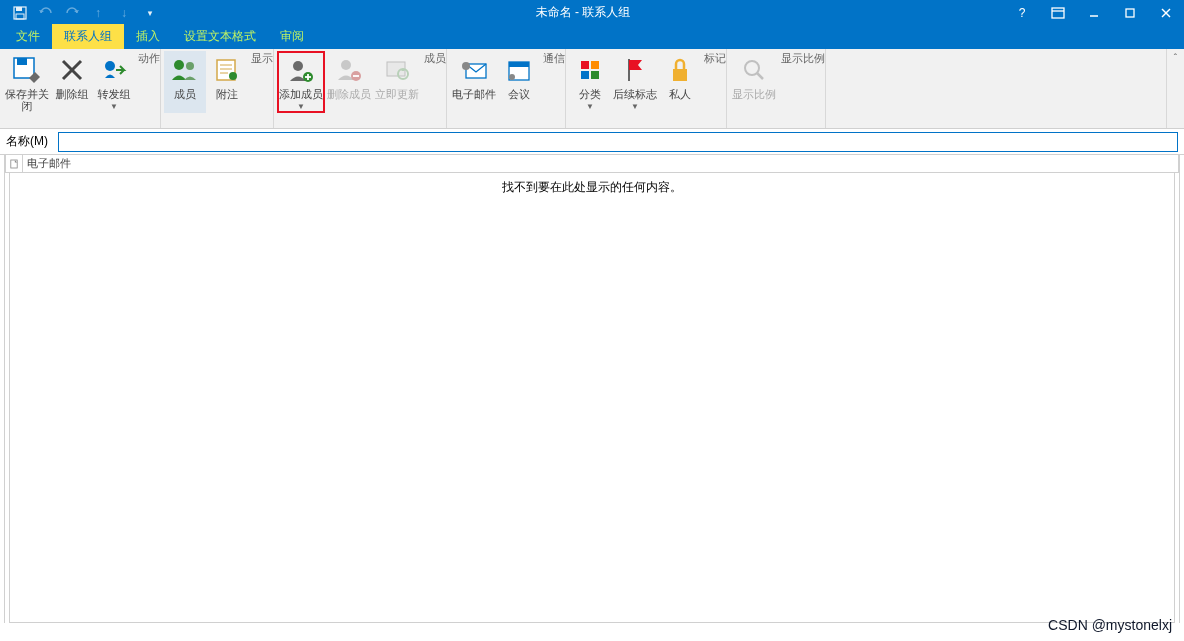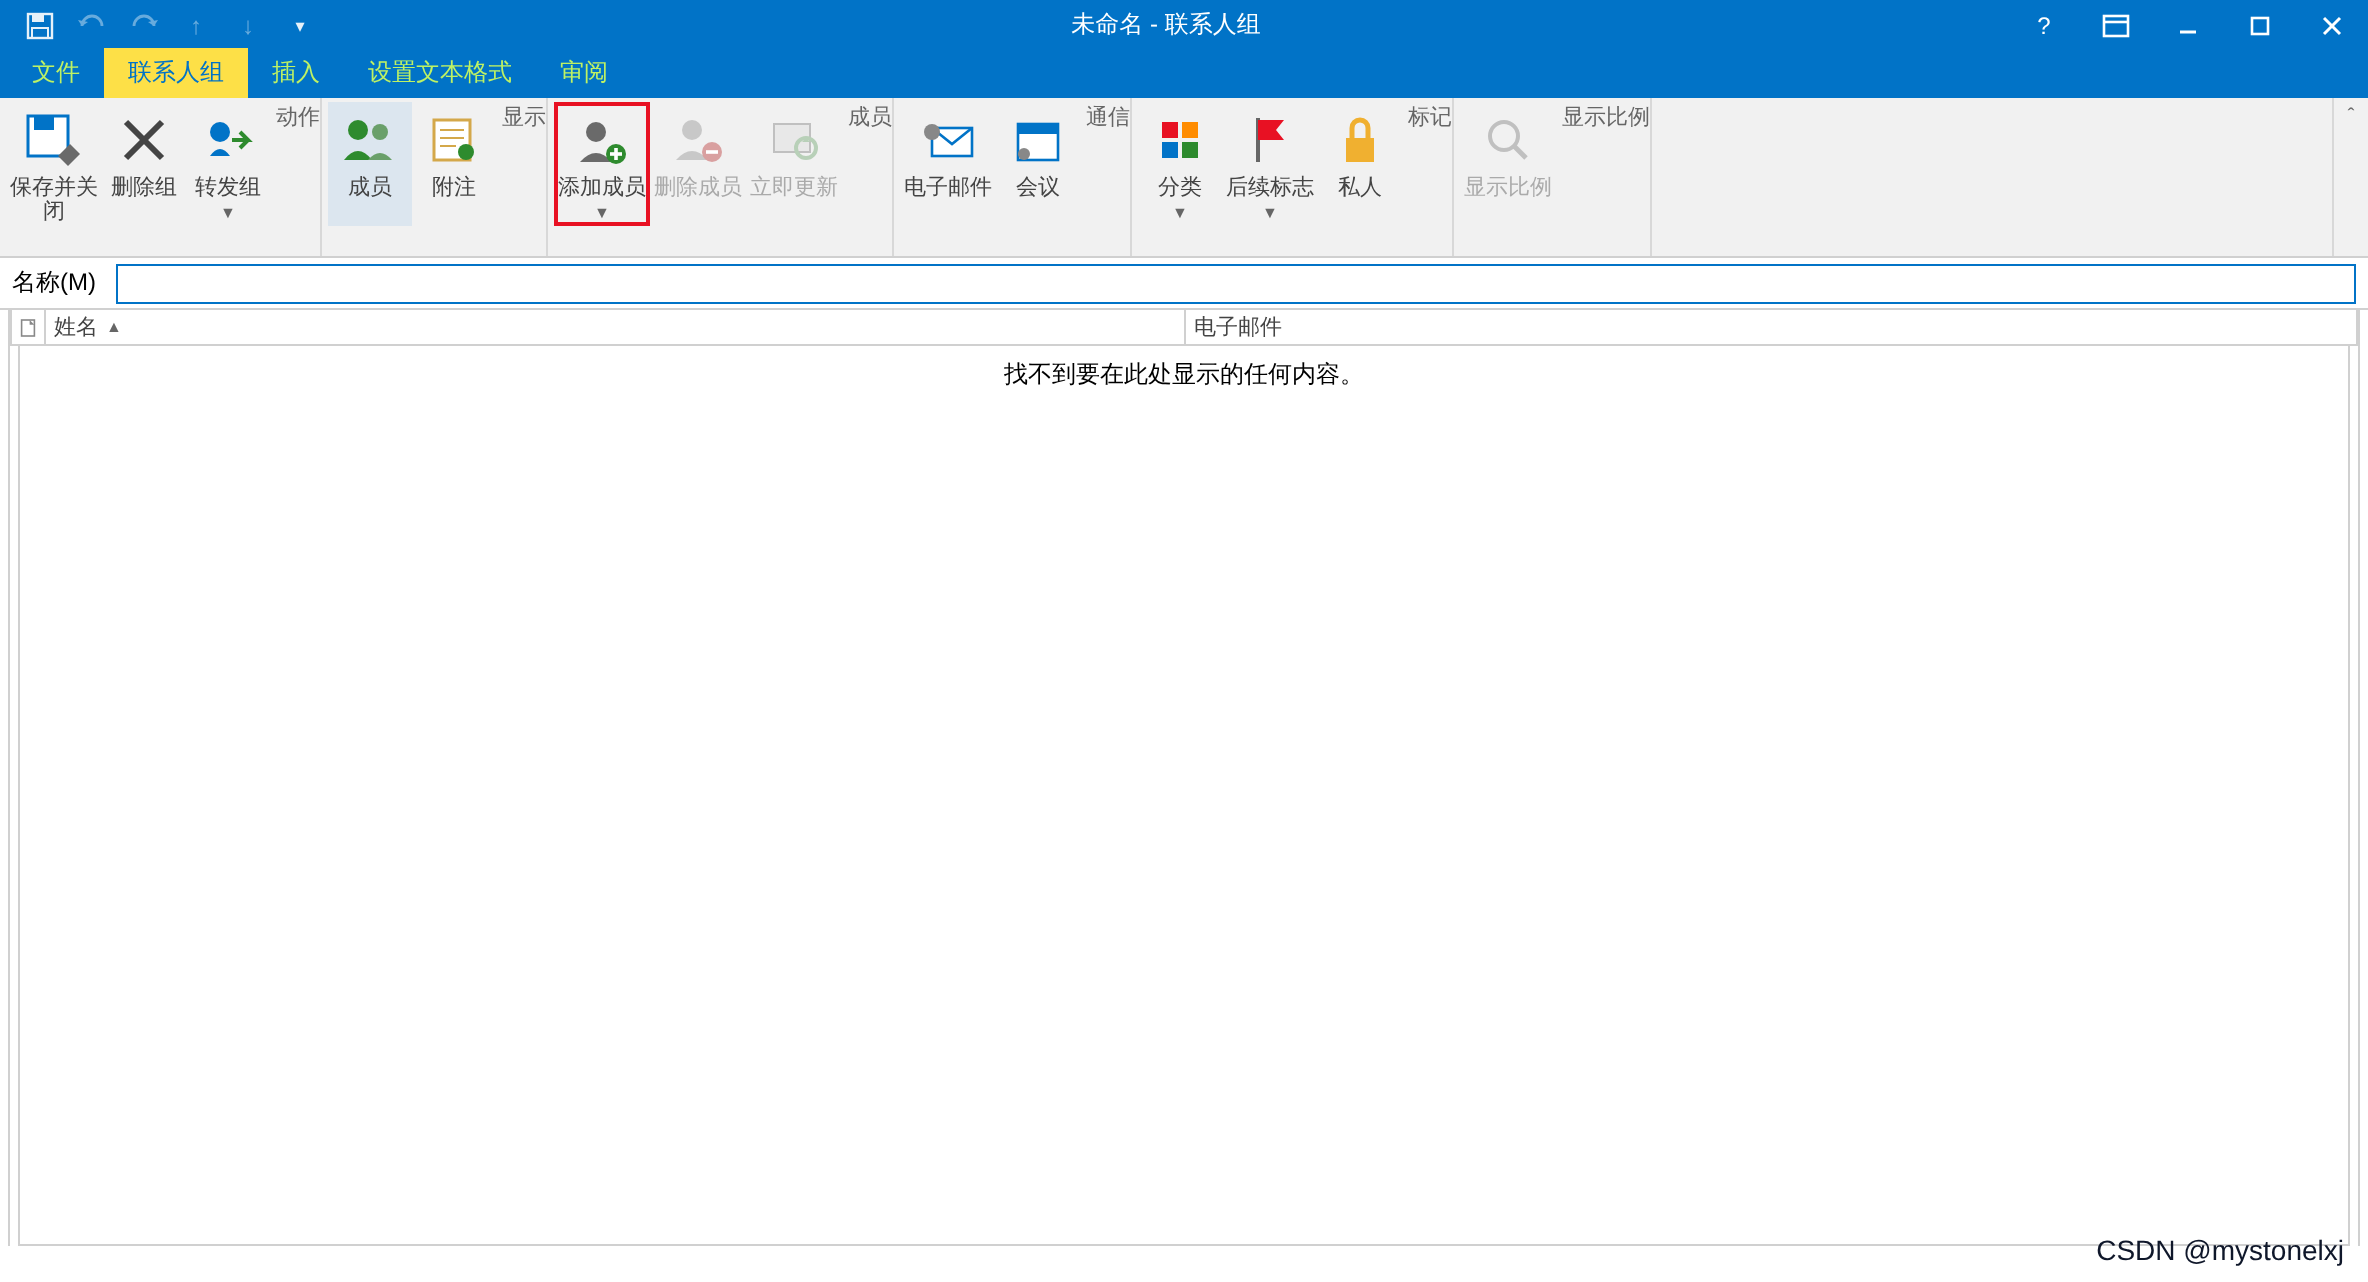--- a/index.html
+++ b/index.html
@@ -309,24 +309,20 @@
 </div>
 
 <div class="list-wrap">
 <div class="list-header">
   <div class="col col-icon">
     <svg width="10" height="12" viewBox="0 0 10 12">
           <rect x="1" y="1" width="8" height="10" fill="#fff" stroke="#888"></rect>
           <path d="M6 1 L9 4 L6 4 Z" fill="#888"></path>
         </svg>
   </div>
-  <div class="col col-name">
-    <span>姓名</span>
-    <span class="sort-arrow">▲</span>
-  </div>
   <div class="col col-email">
     <span>电子邮件</span>
   </div>
 </div>
 
 <div class="list-body">
   <div class="empty-msg">找不到要在此处显示的任何内容。</div>
 </div>
 </div>
 

